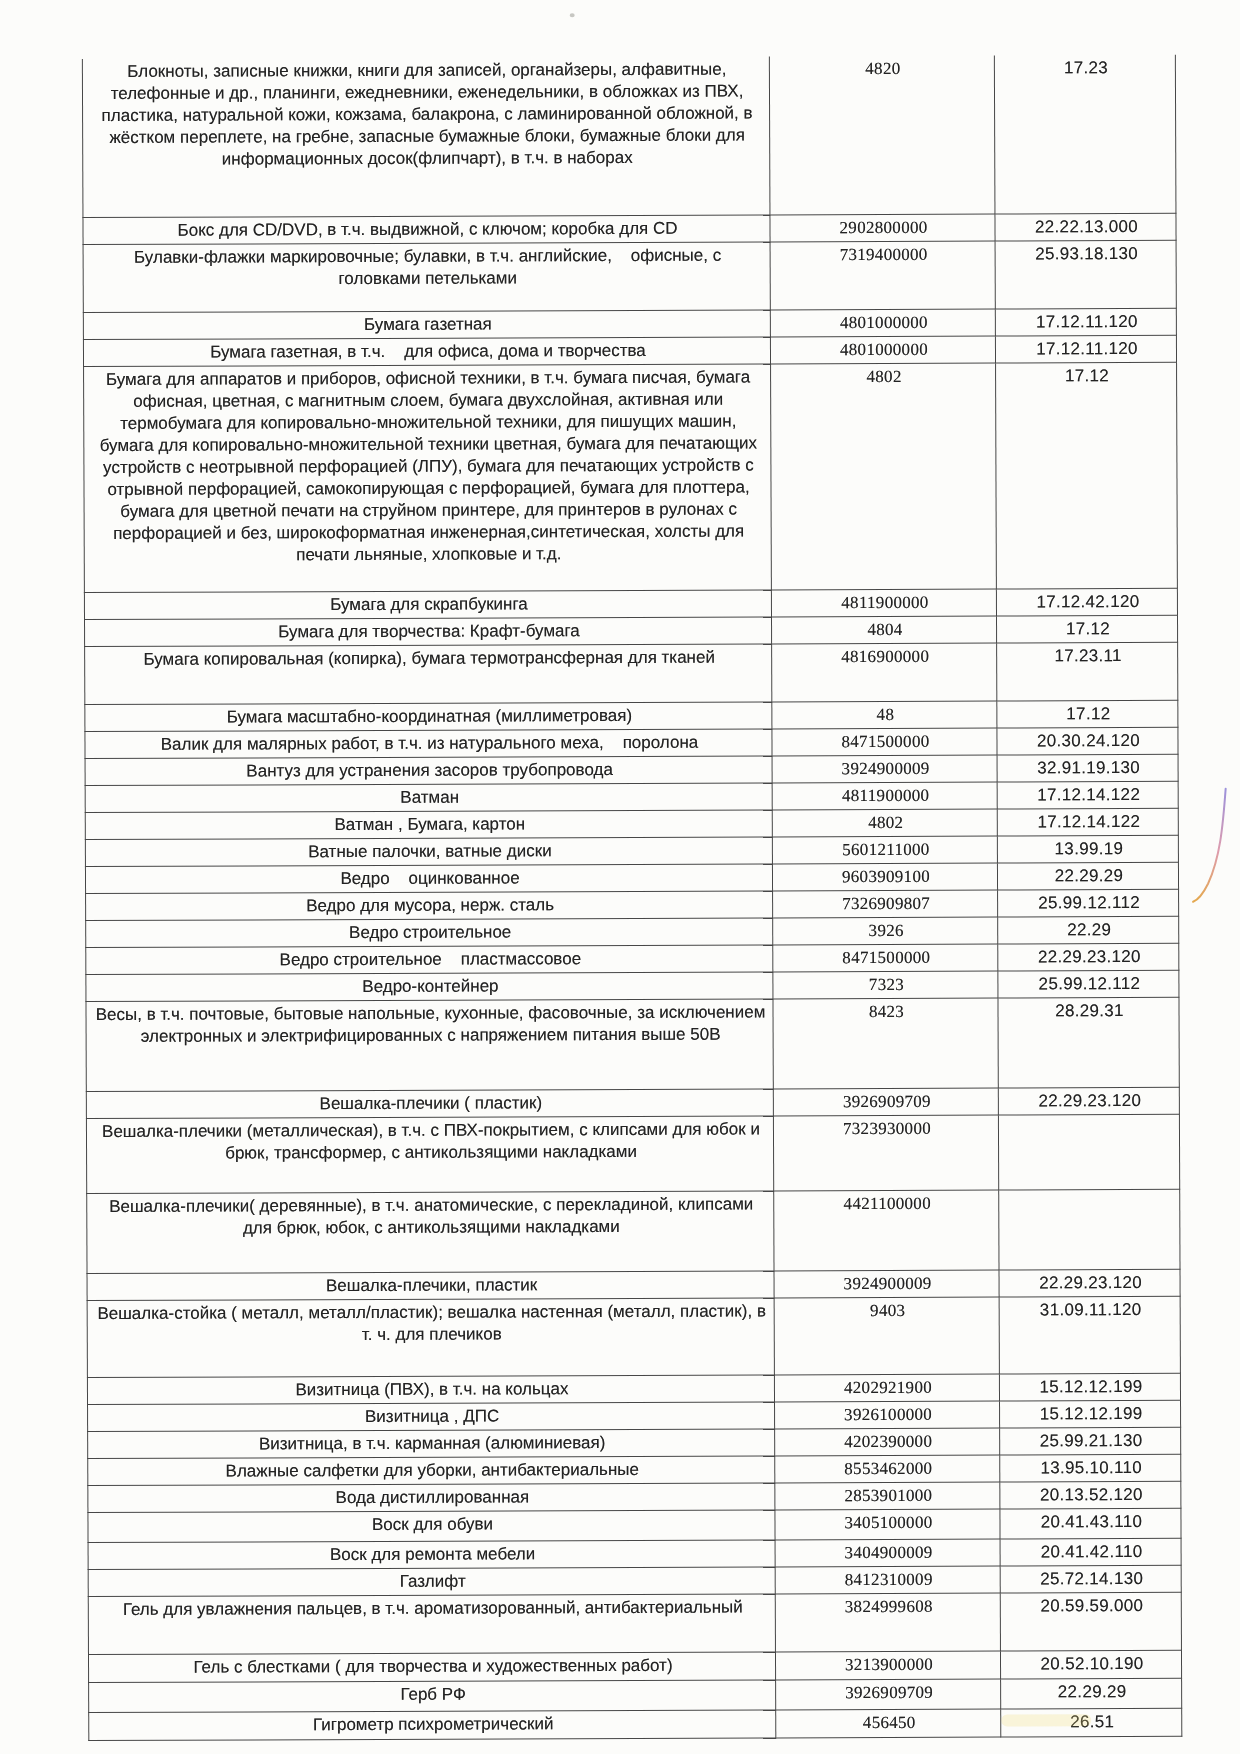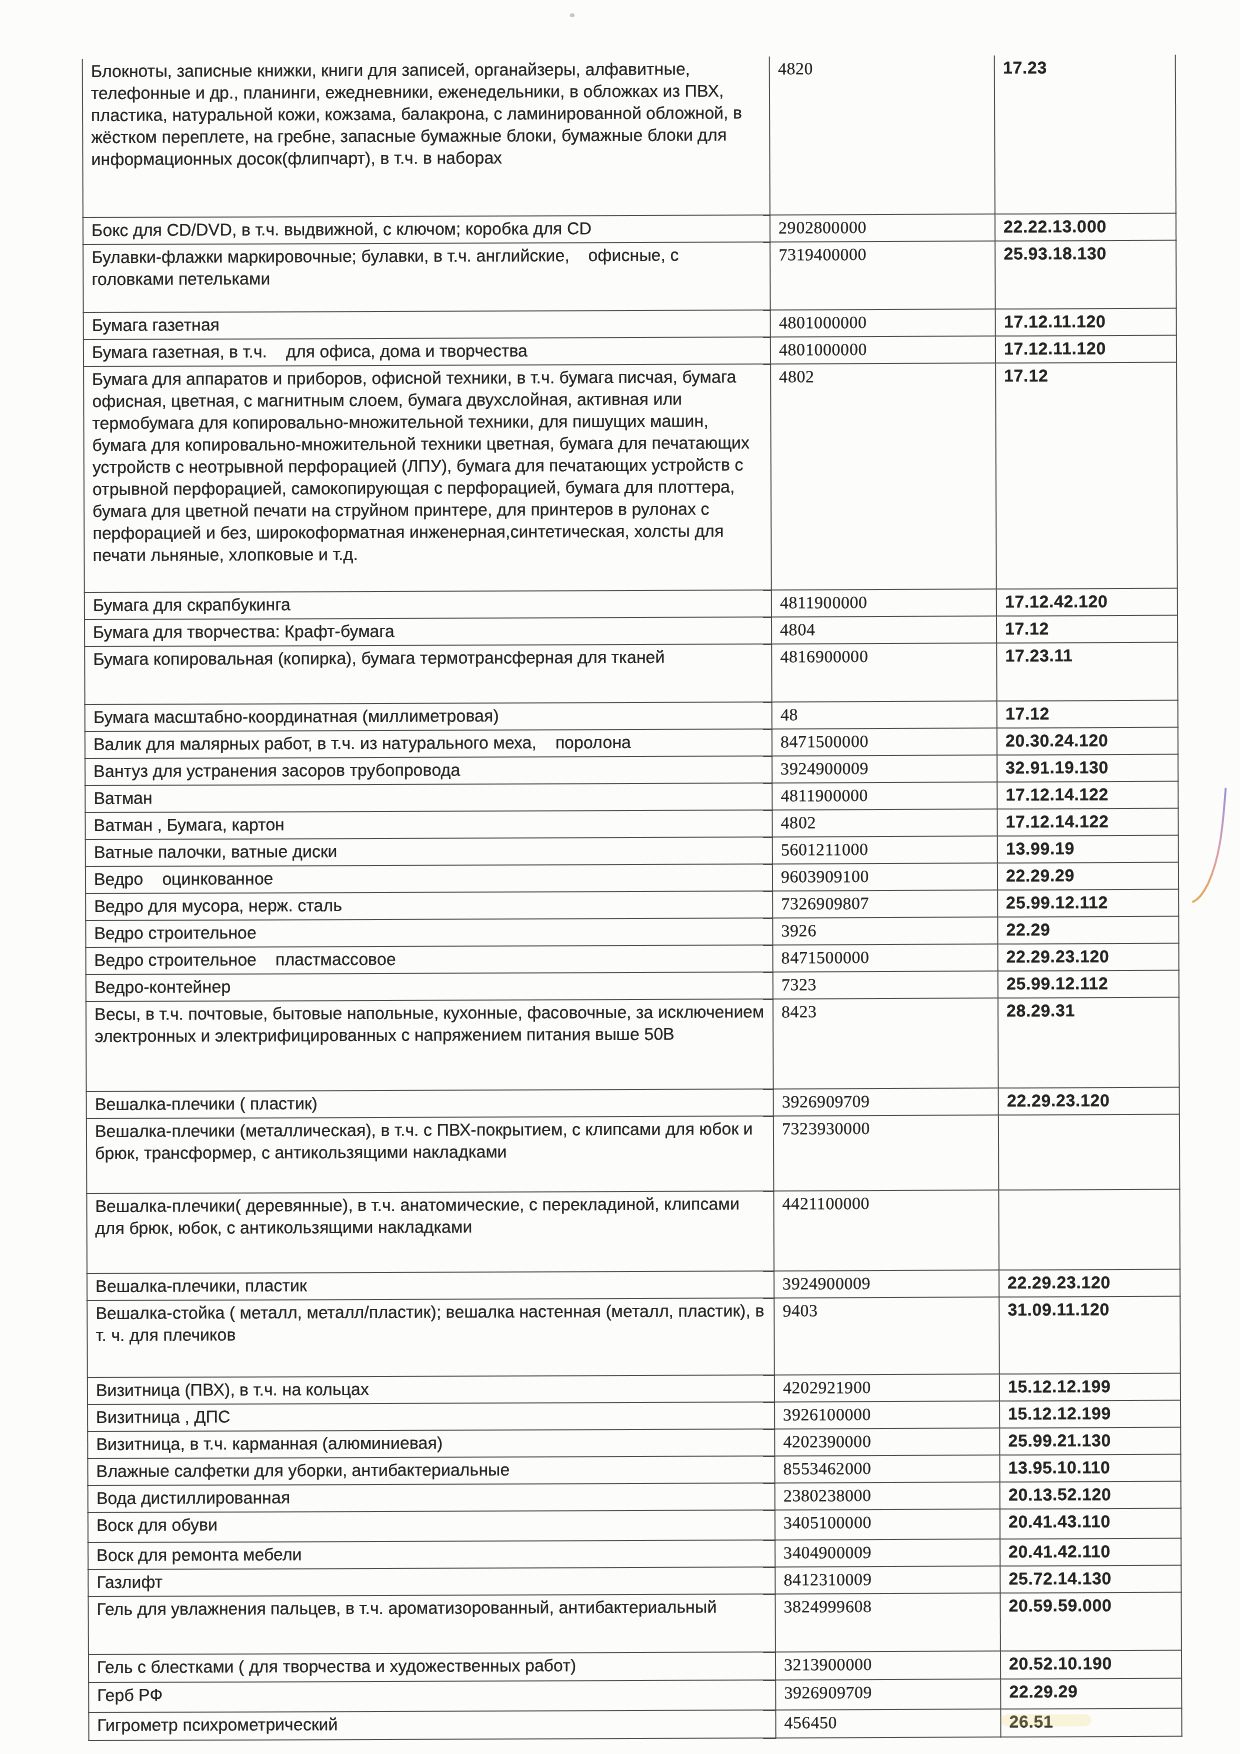--- a/index.html
+++ b/index.html
@@ -5,20 +5,21 @@
   html, body { margin: 0; padding: 0; background: #e9e9e6; }
   .page {
     position: relative;
     width: 1240px;
     height: 1754px;
     margin: 0 auto;
     background: #fcfcfa;
     overflow: hidden;
     font-family: "Liberation Sans", "DejaVu Sans", sans-serif;
     color: #1e1e1e;
+    text-align: center;
   }
   .sheet {
     position: absolute;
     left: 0; top: 0; right: 0; bottom: 0;
     transform: rotate(-0.22deg);
     transform-origin: 50% 50%;
   }
   table.codes {
     position: absolute;
     left: 85px;
@@ -32,21 +33,21 @@
     vertical-align: top;
     font-size: 17px;
     line-height: 22px;
     padding: 2px 6px 2px 8px;
     color: #232323;
     text-shadow: 0 0 0.5px rgba(40,40,40,0.55);
   }
   table.codes tr:first-child td { border-top: none; }
   td.cell-item { white-space: pre-wrap; }
   td.cell-code { padding-left: 16px; letter-spacing: 0.3px; font-family: Liberation Serif, serif; }
-  td.cell-okpd { padding-left: 13px; letter-spacing: 0.3px; font-weight: bold; }
+  td.cell-okpd { padding-left: 13px; letter-spacing: 0.3px; }
   .scan-dot {
     position: absolute;
     left: 573px; top: 13px;
     width: 5px; height: 4px;
     background: #b9b9b4;
     border-radius: 50%;
     opacity: 0.8;
   }
   .pen-mark {
     position: absolute;
@@ -222,21 +223,21 @@
             <td class="cell-code">4202390000</td>
             <td class="cell-okpd">25.99.21.130</td>
           </tr>
           <tr style="height: 26px;">
             <td class="cell-item">Влажные салфетки для уборки, антибактериальные</td>
             <td class="cell-code">8553462000</td>
             <td class="cell-okpd">13.95.10.110</td>
           </tr>
           <tr style="height: 26px;">
             <td class="cell-item">Вода дистиллированная</td>
-            <td class="cell-code">2380238000</td>
+            <td class="cell-code">2853901000</td>
             <td class="cell-okpd">20.13.52.120</td>
           </tr>
           <tr style="height: 30px;">
             <td class="cell-item">Воск для обуви</td>
             <td class="cell-code">3405100000</td>
             <td class="cell-okpd">20.41.43.110</td>
           </tr>
           <tr style="height: 26px;">
             <td class="cell-item">Воск для ремонта мебели</td>
             <td class="cell-code">3404900009</td>

